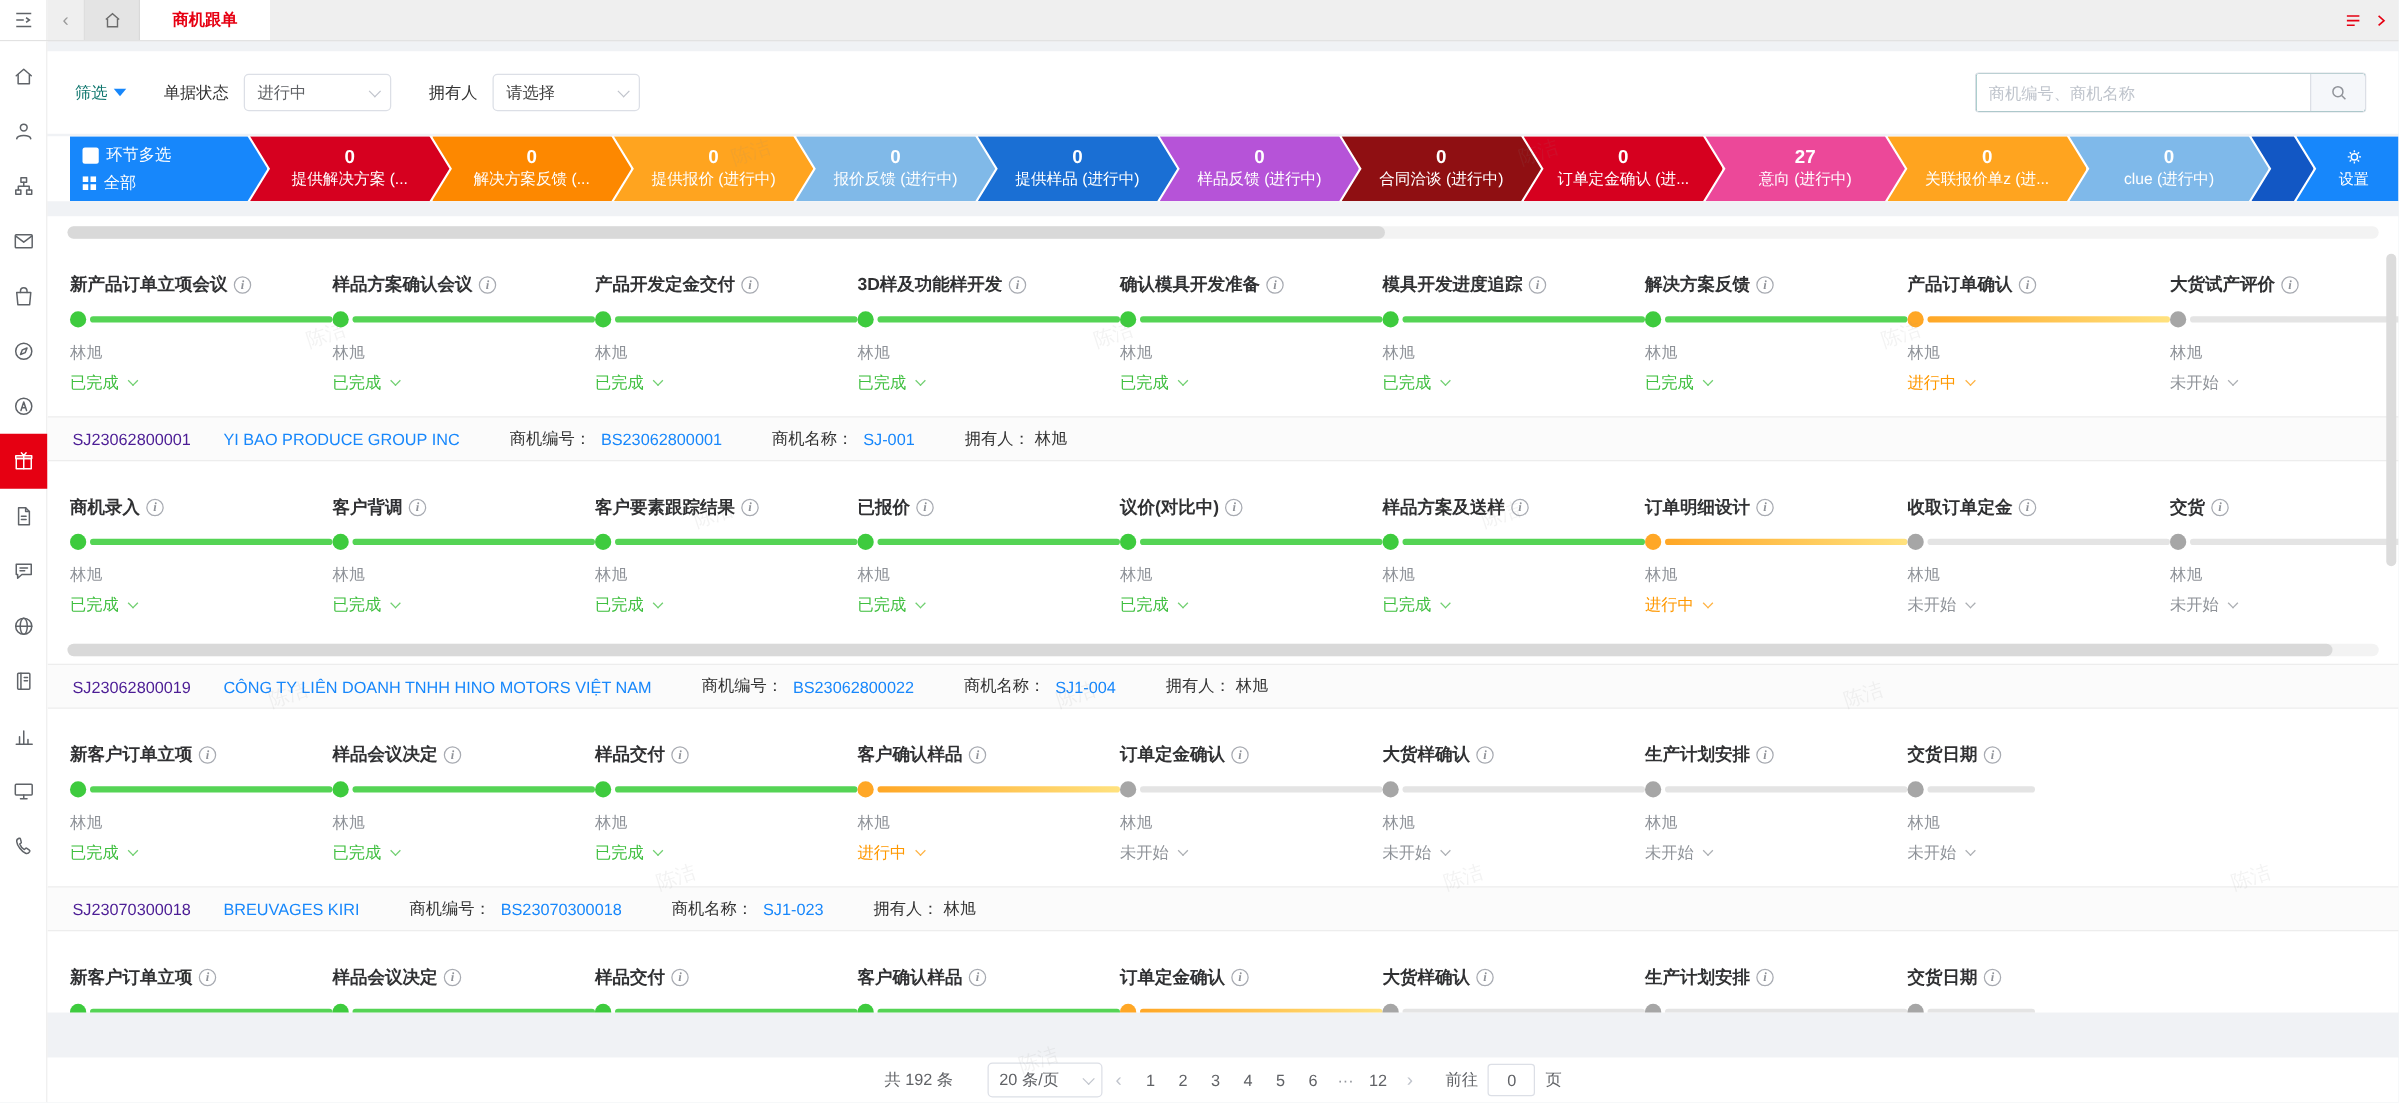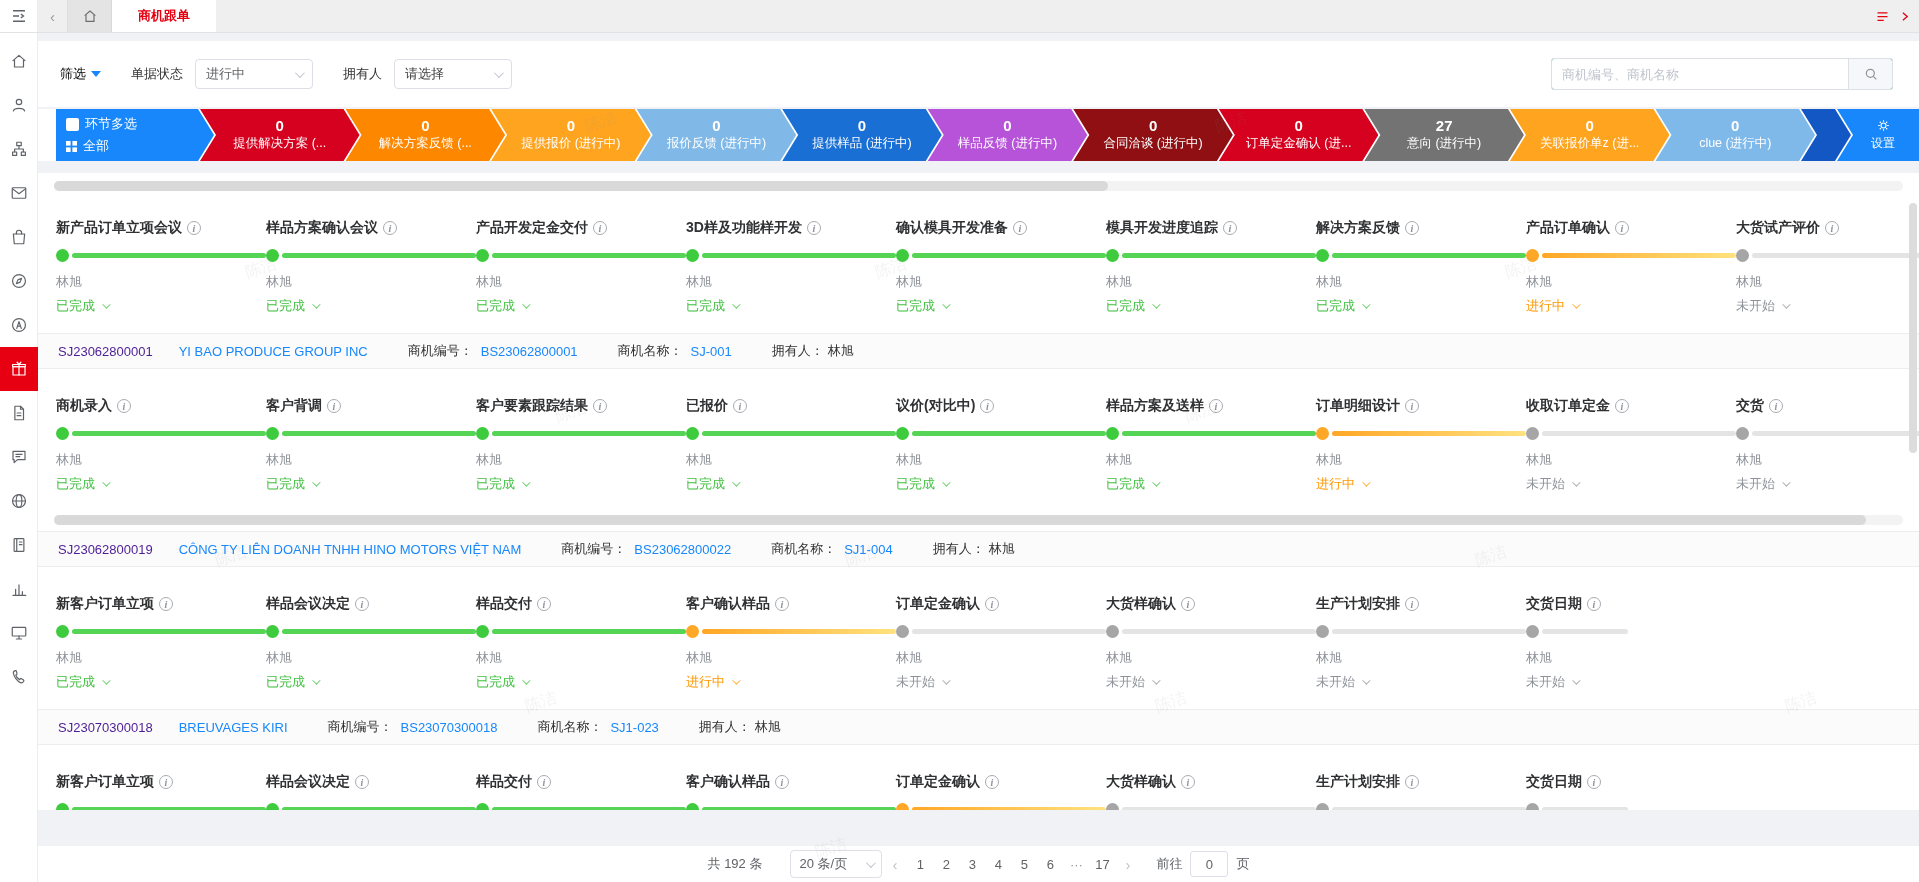--- a/index.html
+++ b/index.html
@@ -14,28 +14,28 @@
   .active-tab{width:104px;background:#fff;display:flex;align-items:center;justify-content:center;color:#e60012;font-size:13px;font-weight:700;cursor:pointer}
   .topbar-right{margin-left:auto;display:flex;align-items:center;gap:8px;padding-right:8px;color:#e60012}
   .topbar-right .tr-ic{cursor:pointer;display:flex;align-items:center}
   
   .sidebar{position:absolute;left:0;top:33px;bottom:0;width:38px;background:#fff;border-right:1px solid #ececec;display:flex;flex-direction:column;align-items:center;padding-top:6px}
   .side-item{width:38px;height:44px;display:flex;align-items:center;justify-content:center;cursor:pointer}
   .side-item.active{background:#e60012}
   
   .main{position:absolute;left:38px;top:33px;right:0;bottom:0}
   .filter-card{margin-top:8px;height:66px;background:#fff;display:flex;align-items:center;padding:0 22px}
-  .filter-toggle{color:#000000;font-size:13px;display:flex;align-items:center;gap:5px;cursor:pointer}
+  .filter-toggle{color:#0f766e;font-size:13px;display:flex;align-items:center;gap:5px;cursor:pointer}
   .tri{width:0;height:0;border:5px solid transparent;border-top:6px solid #1787fb;margin-top:5px}
   .flabel{font-size:13px;color:#333;margin:0 12px 0 30px}
   .select{width:118px;height:30px;border:1px solid #dcdfe6;border-radius:4px;display:flex;align-items:center;justify-content:space-between;padding:0 10px;font-size:13px;color:#606266;background:#fff;cursor:pointer}
   .select.placeholder span{color:#404040}
   .chev{width:7px;height:7px;border-right:1.5px solid #c0c4cc;border-bottom:1.5px solid #c0c4cc;transform:rotate(45deg) translateY(-2px)}
   .spacer{flex:1}
-  .search{display:flex;width:342px;height:32px;border:1px solid #dcdfe6;border-radius:3px;overflow:hidden;margin-right:4px;background:#0f766e}
+  .search{display:flex;width:313px;height:32px;border:1px solid #dcdfe6;border-radius:3px;overflow:hidden;margin-right:4px;background:#0f766e}
   .search input{flex:1;border:none;outline:none;padding:0 10px;font-size:13px;color:#333;font-family:inherit}
   .search input::placeholder{color:#bfc4cc}
   .search button{width:44px;border:none;border-left:1px solid #dcdfe6;background:#f5f7fa;display:flex;align-items:center;justify-content:center;cursor:pointer}
   
   .pipeline{margin-top:2px;height:52px;background:#fff;display:flex;padding-left:18px}
   .p-first{flex:none;width:158px;background:#1787fb;color:#fff;clip-path:polygon(0 0,calc(100% - 16px) 0,100% 50%,calc(100% - 16px) 100%,0 100%);display:flex;flex-direction:column;justify-content:center;gap:4px;padding-left:10px;font-size:13px}
   .p-first .prow{display:flex;align-items:center;gap:6px}
   .cb{width:13px;height:13px;background:#fff;border-radius:2px;display:inline-block;cursor:pointer}
   .grid-i{width:11px;height:11px;display:inline-block}
   .p-stages{display:flex;flex:1;min-width:0}
@@ -287,21 +287,21 @@
             <div class="p-label">样品反馈 (进行中)</div>
           </div>
           <div class="p-arrow" style="background: rgb(143, 15, 18);">
             <div class="p-count">0</div>
             <div class="p-label">合同洽谈 (进行中)</div>
           </div>
           <div class="p-arrow" style="background: rgb(214, 0, 31);">
             <div class="p-count">0</div>
             <div class="p-label">订单定金确认 (进...</div>
           </div>
-          <div class="p-arrow" style="background: #737373;">
+          <div class="p-arrow" style="background: #ec4899;">
             <div class="p-count">27</div>
             <div class="p-label">意向 (进行中)</div>
           </div>
           <div class="p-arrow" style="background: rgb(255, 164, 31);">
             <div class="p-count">0</div>
             <div class="p-label">关联报价单z (进...</div>
           </div>
           <div class="p-arrow" style="background: rgb(127, 185, 234);">
             <div class="p-count">0</div>
             <div class="p-label">clue (进行中)</div>
@@ -845,21 +845,21 @@
         </div>
       <span class="pg-arrow">‹</span>
       <div class="pg-pages" id="pg-pages">
           <span class="pg-page">1</span>
           <span class="pg-page">2</span>
           <span class="pg-page">3</span>
           <span class="pg-page">4</span>
           <span class="pg-page">5</span>
           <span class="pg-page">6</span>
           <span class="pg-page ellipsis">···</span>
-          <span class="pg-page">17</span>
+          <span class="pg-page">12</span>
         </div>
       <span class="pg-arrow">›</span>
       <div class="pg-goto">
         <span>前往</span>
         <input class="pg-input" value="0" style="">
         <span>页</span>
       </div>
     </div>
 
   </div>

